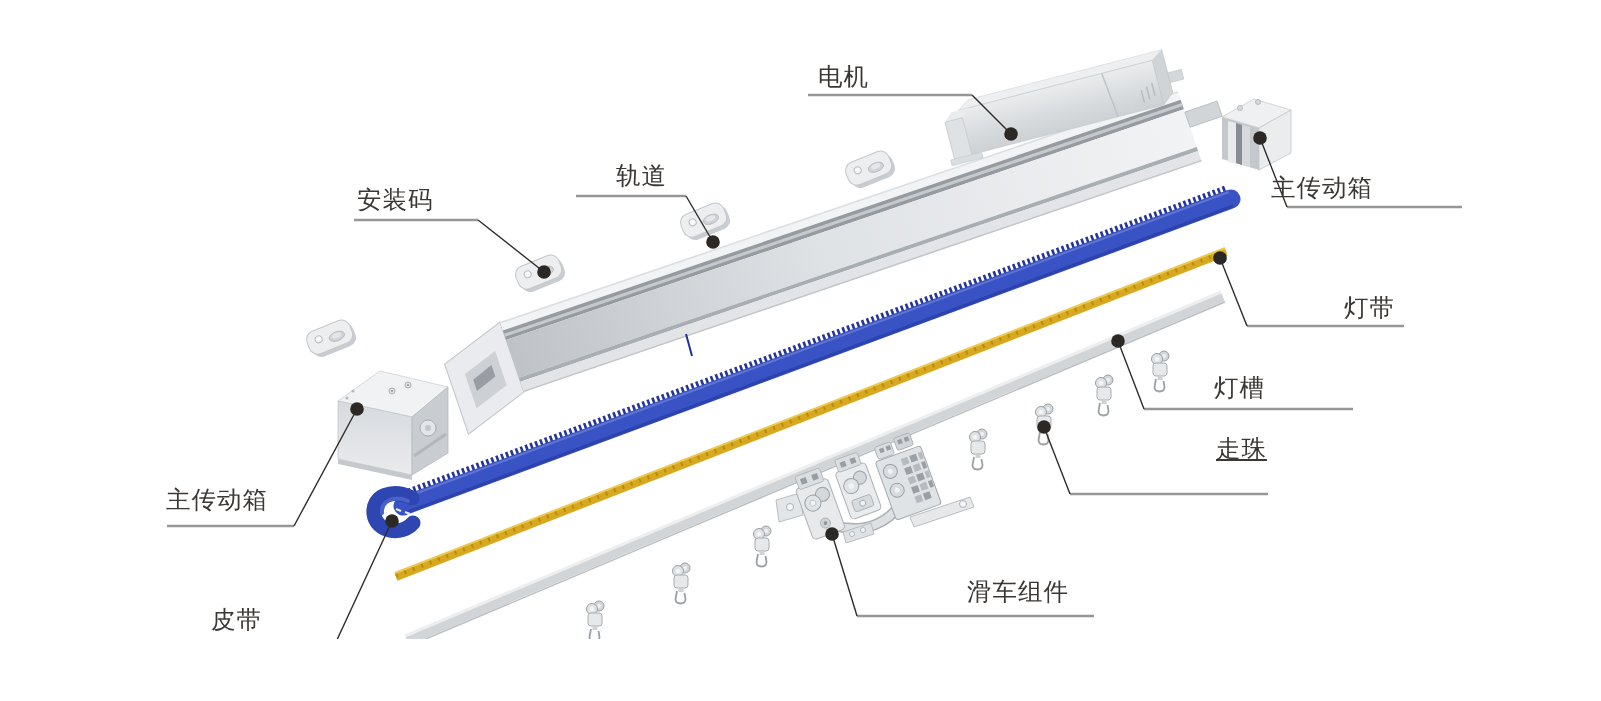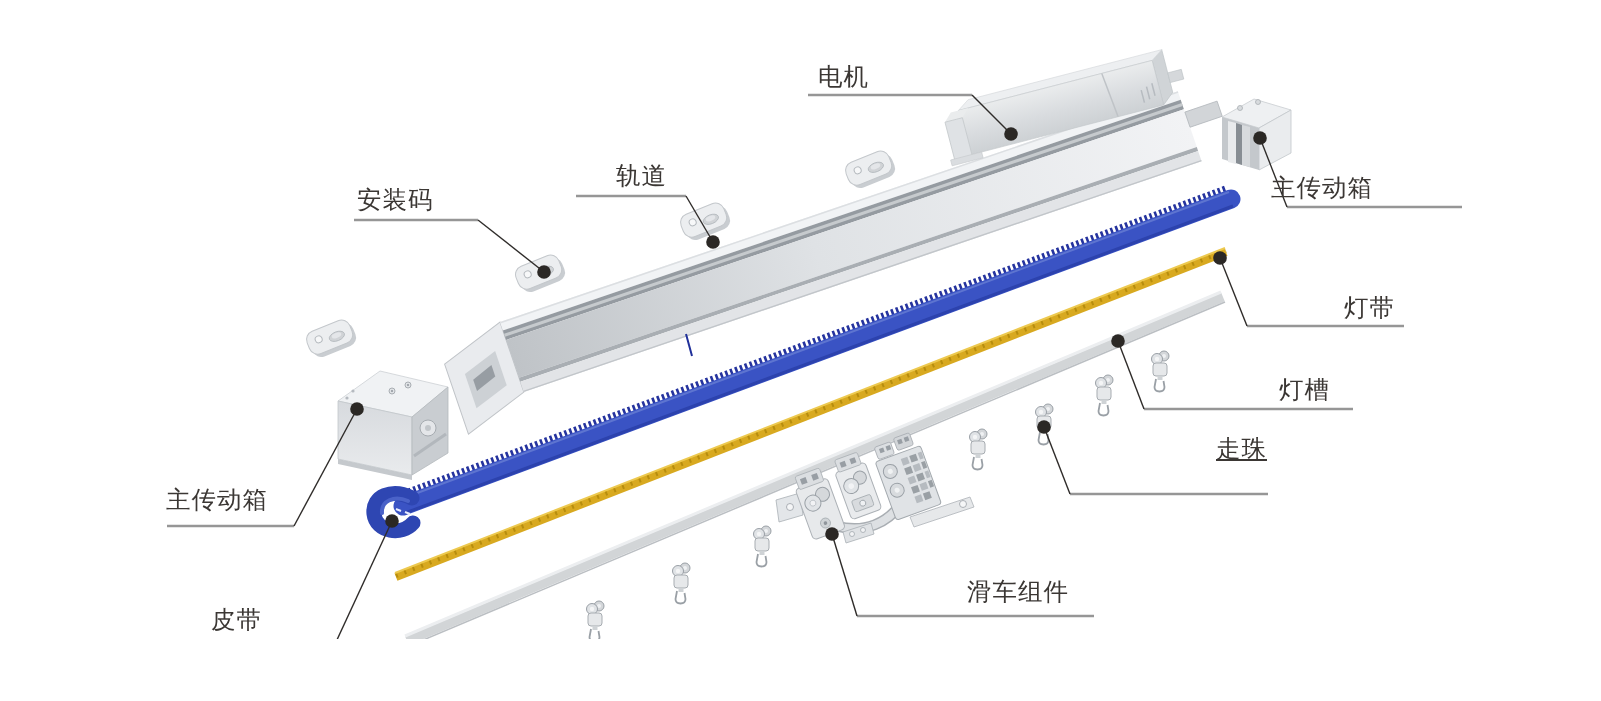--- a/index.html
+++ b/index.html
@@ -321,19 +321,19 @@
         <circle cx="392" cy="501" r="6.8" fill="#2b2825"></circle>
       </g>
   </svg>
 
   <div id="labels-layer">
       <div class="part-label" style="left: 818px; top: 44px;">电机</div>
       <div class="part-label" style="left: 616px; top: 143px;">轨道</div>
       <div class="part-label" style="left: 357px; top: 169px; font-family: Liberation Mono, monospace;">安装码</div>
       <div class="part-label" style="left: 1271px; top: 155px;">主传动箱</div>
       <div class="part-label" style="left: 1344px; top: 275px;">灯带</div>
-      <div class="part-label" style="left: 1279px; top: 357px;">灯槽</div>
+      <div class="part-label" style="left: 1214px; top: 357px; font-family: Liberation Mono, monospace;">灯槽</div>
       <div class="part-label" style="left: 1216px; top: 416px; text-decoration: underline;">走珠</div>
       <div class="part-label" style="left: 967px; top: 561px; font-family: Liberation Mono, monospace;">滑车组件</div>
       <div class="part-label" style="left: 166px; top: 467px;">主传动箱</div>
       <div class="part-label" style="left: 211px; top: 587px;">皮带</div>
     </div>
 </div>
 
 </body></html>

